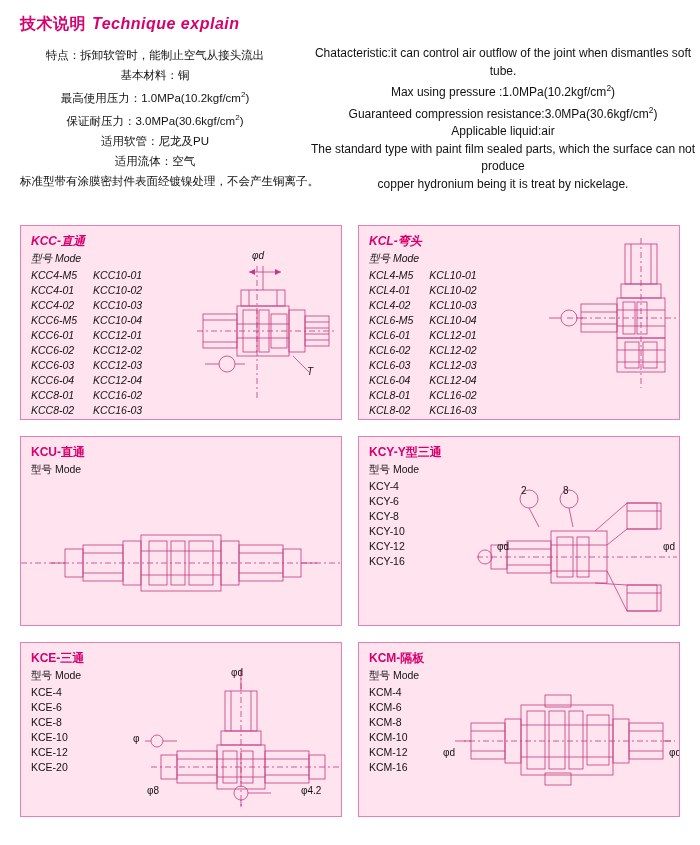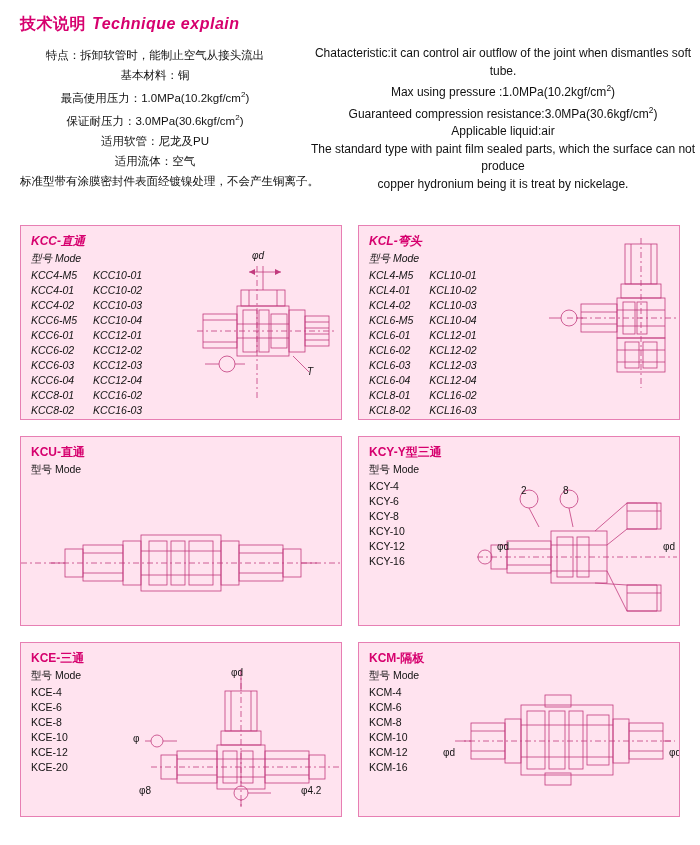--- a/index.html
+++ b/index.html
@@ -457,21 +457,21 @@
           <circle cx="26" cy="78" r="6"></circle>
           <line x1="14" y1="78" x2="20" y2="78"></line>
           <line x1="32" y1="78" x2="46" y2="78"></line>
           <circle cx="110" cy="130" r="7"></circle>
           <line x1="110" y1="137" x2="110" y2="144"></line>
           <line x1="117" y1="130" x2="140" y2="130"></line>
         </g>
       </svg>
       <div class="lbl" style="left:100px; top:4px;">φd</div>
       <div class="lbl" style="left:2px; top:70px;">φ</div>
-      <div class="lbl" style="left:8px; top:122px;">φ8</div>
+      <div class="lbl" style="left:16px; top:122px;">φ8</div>
       <div class="lbl" style="left:142px; top:122px;margin-left:28px;">φ4.2</div>
     </div>
   </div>
 
   <div class="panel h-low">
     <div class="panel-title">KCM-隔板</div>
     <div class="panel-modelhead">型号 Mode</div>
     <div class="model-cols">
       <div class="model-col">
         <div>KCM-4</div>

